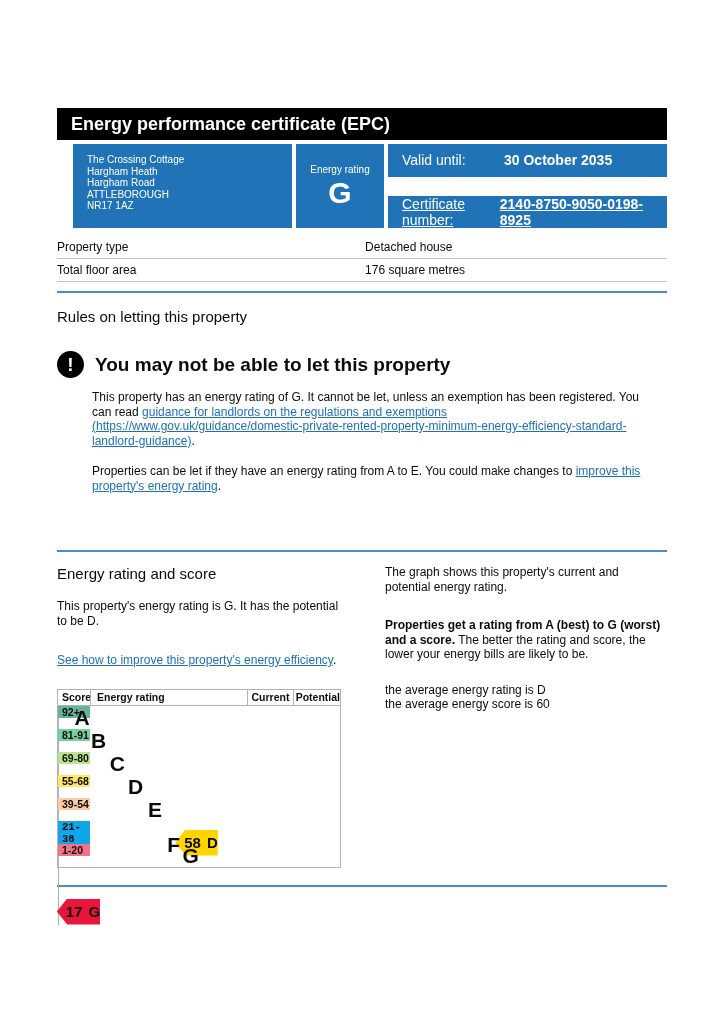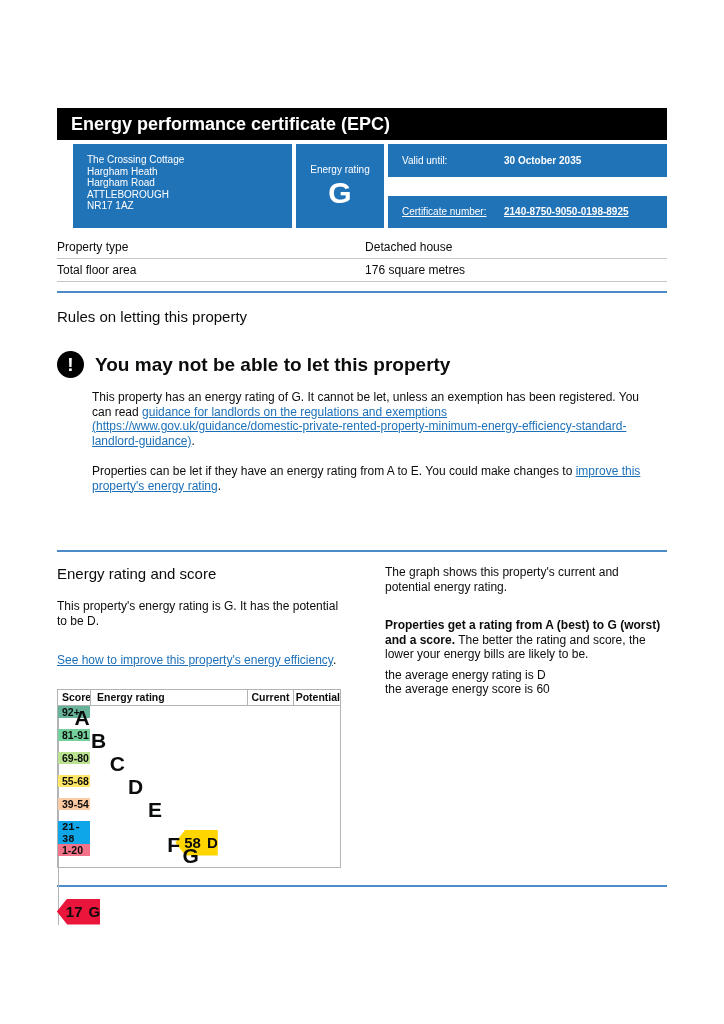--- a/index.html
+++ b/index.html
@@ -26,21 +26,21 @@
   .rating-box {
     width: 88px; margin-left: 4px;
     display: flex; flex-direction: column; align-items: center; justify-content: center;
   }
   .rating-box .lbl { font-size: 10px; margin-bottom: 2px; }
   .rating-box .big { font-size: 30px; font-weight: bold; line-height: 32px; }
   .validity-box { flex: 1; margin-left: 4px; display: flex; flex-direction: column; background: #ffffff; }
   .validity-cell {
     flex: 1; background: #2173b8; color: #fff;
     display: flex; align-items: center;
-    padding-left: 14px; font-size: 10px; box-sizing: border-box;
+    padding-left: 14px; font-size: 14px; box-sizing: border-box;
   }
   .validity-cell + .validity-cell { margin-top: 19px; text-decoration: underline; }
   .validity-cell .vlabel { display: inline-block; width: 102px; }
   .validity-cell .vvalue { font-weight: bold; }
 
   
   .prop-table { margin-top: 8px; }
   .prop-row {
     position: relative; height: 22px; line-height: 22px;
     font-size: 12px; border-bottom: 1px solid #c6c6c6;
@@ -72,21 +72,21 @@
   a.link, .link { color: #1d70b8; text-decoration: underline; cursor: pointer; }
 
   
   .cols { display: flex; margin-top: 13px; }
   .col-left { width: 285px; }
   .col-right { width: 278px; margin-left: 43px; font-size: 12px; line-height: 14.5px; }
   .col-left .para { font-size: 12px; line-height: 14.5px; margin-top: 17px; }
   .col-left .linkpara { font-size: 12px; line-height: 14.5px; margin-top: 25px; }
   .col-right .rp2 { margin-top: 24px; }
   .col-right .rp3 { margin-top: 22px; }
-  .col-right .rp4 { margin-top: 6px; }
+  .col-right .rp4 { margin-top: 21px; }
   .bold { font-weight: bold; }
 
   
   .epc-chart {
     margin-top: 21px; width: 282px;
     border: 1px solid #b1b4b6; box-sizing: content-box;
     font-size: 10.5px;
   }
   .epc-header { display: flex; height: 15px; border-bottom: 1px solid #b1b4b6; font-weight: bold; }
   .epc-header .h-score { width: 32px; padding-left: 4px; box-sizing: border-box; line-height: 15px; }

